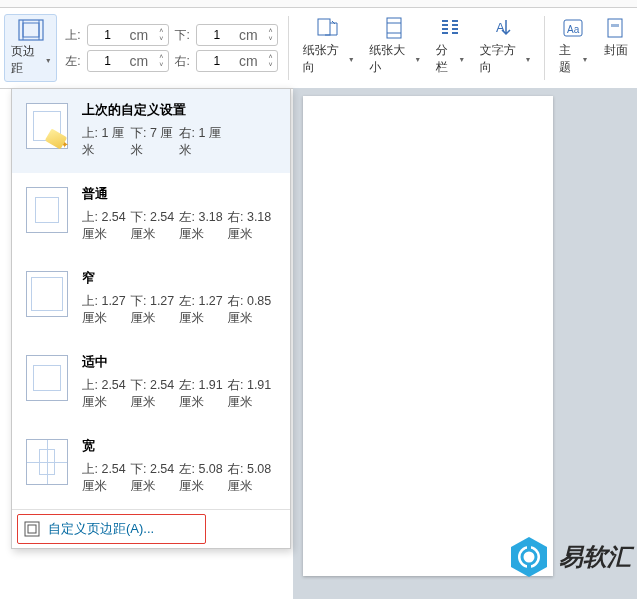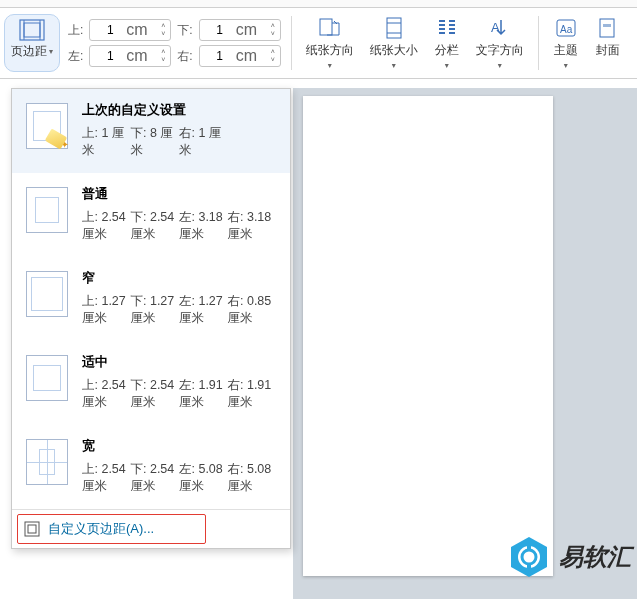--- a/index.html
+++ b/index.html
@@ -7,38 +7,38 @@
 
   
   .top-tabs { height: 8px; border-bottom: 1px solid #d0d0d0; background:#fafafa; }
 
   
   .ribbon { display:flex; align-items:stretch; border-bottom:1px solid #d0d0d0; padding:6px 4px 6px 4px; gap:8px; background:#fff; }
   .rb-group { display:flex; flex-direction:column; align-items:center; justify-content:center; gap:2px; }
   .rb-sep { width:1px; background:#d9d9d9; margin:2px 2px; }
 
   
-  .margin-btn { display:flex; flex-direction:column; align-items:center; border:1px solid #bcd4f0; background:#eaf2fc; border-radius:10px; padding:4px 6px; cursor:pointer; }
+  .margin-btn { display:flex; flex-direction:column; align-items:center; border:1px solid #bcd4f0; background:#eaf2fc; border-radius:3px; padding:4px 6px; cursor:pointer; }
   .margin-btn svg { width:26px; height:22px; }
   .margin-btn-label { font-size:12px; color:#333; display:flex; align-items:center; gap:2px; margin-top:2px;}
   .margin-btn-label .caret { font-size:8px; color:#666; }
 
   
   .mi-grid { display:grid; grid-template-columns:auto auto auto auto; gap:4px 6px; align-items:center; }
   .mi-lbl { font-size:12px; color:#555; }
   .mi-input { display:flex; align-items:center; border:1px solid #c5c5c5; border-radius:3px; height:22px; padding:0 2px 0 6px; width:82px; background:#fff; }
   .mi-input input { border:none; outline:none; width:28px; font-size:12px; text-align:center; }
-  .mi-input .unit { font-size:16px; color:#666; margin:0 2px; }
+  .mi-input .unit { font-size:14px; color:#666; margin:0 8px; }
   .mi-input .spin { display:flex; flex-direction:column; margin-left:auto; }
   .mi-input .spin div { width:10px; height:8px; font-size:7px; line-height:7px; text-align:center; color:#666; cursor:pointer; }
 
   
   .rbtn { display:flex; flex-direction:column; align-items:center; cursor:pointer; padding:2px 4px; }
   .rbtn svg { width:26px; height:24px; color:#3a6fb7; }
-  .rbtn .lbl { font-size:12px; color:#333; display:flex; align-items:center; gap:2px; margin-top:2px;flex-direction:column; }
+  .rbtn .lbl { font-size:12px; color:#333; display:flex; align-items:center; gap:2px; margin-top:2px; }
   .rbtn .caret { font-size:8px; color:#666; }
 
   
   .dropdown { position:absolute; left:11px; top:88px; width:280px; background:#fff; border:1px solid #c9c9c9; box-shadow:2px 3px 8px rgba(0,0,0,0.18); z-index:5; }
   .dd-item { display:flex; gap:14px; padding:12px 14px 14px 14px; cursor:pointer; }
   .dd-item.sel { background:#eef4fb; }
   .dd-thumb { width:42px; height:46px; border:1px solid #a8b8d0; background:#fff; flex-shrink:0; position:relative; margin-top:2px; }
   .dd-thumb::before { content:""; position:absolute; border:1px solid #bcd0ea; }
   .thumb-custom::before { left:6px; right:6px; top:7px; bottom:7px; }
   .thumb-custom::after { content:""; position:absolute; right:2px; bottom:2px; width:18px; height:14px; background:linear-gradient(135deg,#ffef9e,#f2c84b); transform:rotate(30deg); border-radius:2px; }
@@ -212,21 +212,21 @@
 <div class="dropdown">
   <div id="dd-list">
       <div class="dd-item sel">
         <div class="dd-thumb thumb-custom">
           <span class="star">✦</span>
         </div>
         <div class="dd-text">
           <div class="dd-title">上次的自定义设置</div>
           <div class="dd-vals">
             <span>上: 1 厘米</span>
-            <span>下: 8 厘米</span>
+            <span>下: 7 厘米</span>
             <span>右: 1 厘米</span>
           </div>
         </div>
       </div>
       <div class="dd-item">
         <div class="dd-thumb thumb-normal"></div>
         <div class="dd-text">
           <div class="dd-title">普通</div>
           <div class="dd-vals">
             <span>上: 2.54 厘米</span>

